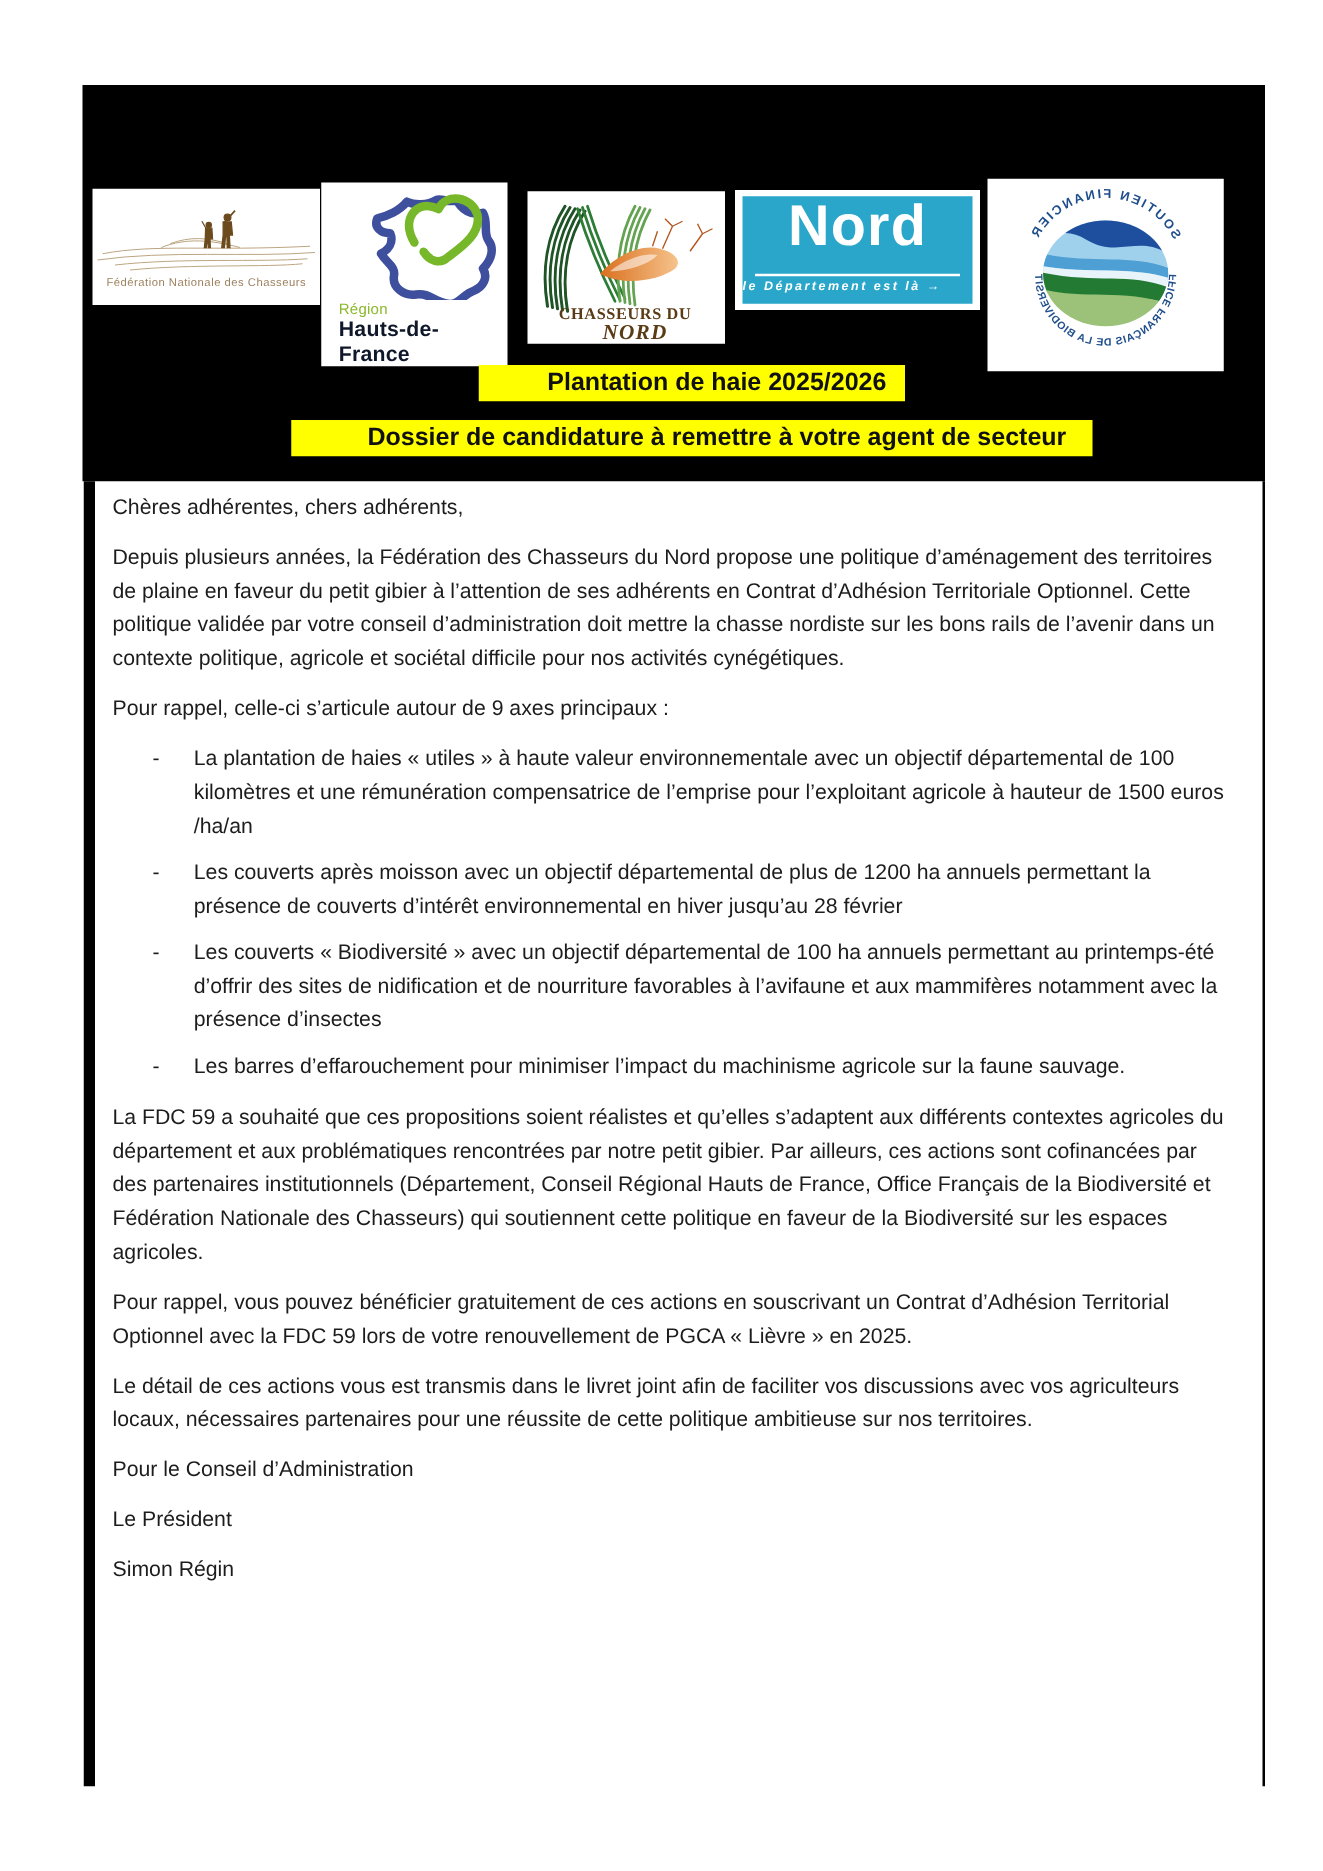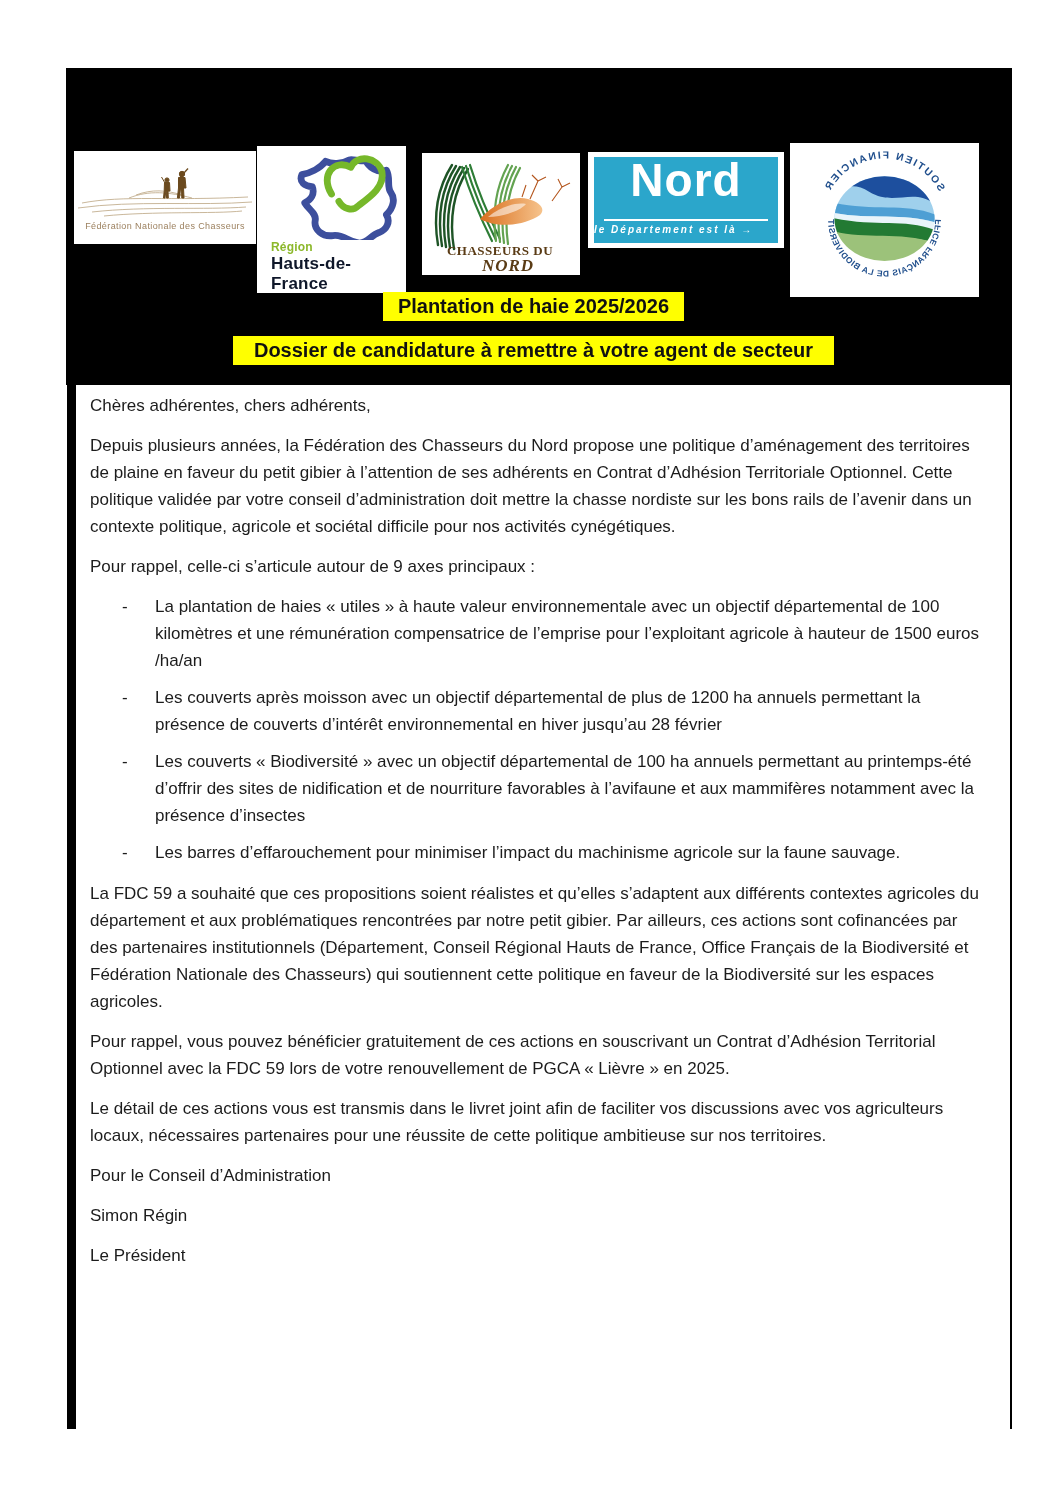--- a/index.html
+++ b/index.html
@@ -9,33 +9,33 @@
   }
   
   .band { position:absolute; left:66px; top:68px; width:946px; height:317px; background:#000000; }
   .logo-card { position:absolute; background:#ffffff; overflow:hidden; }
   .card-fnc  { left:8px;   top:83px; width:182px; height:93px; }
   .card-hdf  { left:191px; top:78px; width:149px; height:147px; }
   .card-cdn  { left:356px; top:85px; width:158px; height:122px; }
   .card-nord { left:522px; top:84px; width:196px; height:96px; }
   .card-ofb  { left:724px; top:75px; width:189px; height:154px; }
 
-  .hdf-region { position:absolute; left:14px; top:94px; font-size:12px; font-weight:bold; color:#8cb82b; letter-spacing:.2px; }
+  .hdf-region { position:absolute; left:14px; top:94px; font-size:12px; font-weight:normal; color:#8cb82b; letter-spacing:.2px; }
   .hdf-name   { position:absolute; left:14px; top:108px; font-size:17px; font-weight:bold; color:#0f172a; letter-spacing:.2px; }
 
   .nord-inner { position:absolute; left:6px; top:5px; right:6px; bottom:5px; background:#2ba6cb; }
   .nord-word  { position:absolute; left:0; right:0; top:-4px; text-align:center; color:#ffffff;
                 font-size:46px; font-weight:bold; letter-spacing:1px; }
   .nord-rule  { position:absolute; left:10px; right:10px; top:62px; height:2px; background:#ffffff; }
   .nord-tag   { position:absolute; left:0; right:0; top:67px; text-align:left; color:#ffffff;
                 font-size:10px; font-weight:bold; letter-spacing:2px; white-space:nowrap;font-style:italic; }
 
   
   .hl { position:absolute; background:#ffff00; color:#111111; font-weight:600;
-        font-size:20px; line-height:29px; height:29px; text-align:center; white-space:nowrap; }
+        font-size:20px; line-height:29px; height:29px; text-align:center; white-space:nowrap;padding-left:40px; }
   .hl1 { left:317px; top:224px; width:301px; }
   .hl2 { left:167px; top:268px; width:601px; }
 
   
   .left-border  { position:absolute; left:67px;  top:385px; width:9px;  height:1044px; background:#000000; }
   .right-border { position:absolute; left:1010px; top:385px; width:2px; height:1044px; background:#000000; }
   .letter {
     position:absolute; left:90px; top:392px; width:890px;
     font-size:17px; line-height:27px; color:#1c1c1c;
   }
@@ -191,18 +191,18 @@
         <span class="bt">Les barres d’effarouchement pour minimiser l’impact du machinisme agricole sur la faune sauvage.</span>
       </li>
     </ul>
 
     <p>La FDC 59 a souhaité que ces propositions soient réalistes et qu’elles s’adaptent aux différents contextes agricoles du département et aux problématiques rencontrées par notre petit gibier. Par ailleurs, ces actions sont cofinancées par des partenaires institutionnels (Département, Conseil Régional Hauts de France, Office Français de la Biodiversité et Fédération Nationale des Chasseurs) qui soutiennent cette politique en faveur de la Biodiversité sur les espaces agricoles.</p>
     <p>Pour rappel, vous pouvez bénéficier gratuitement de ces actions en souscrivant un Contrat d’Adhésion Territorial Optionnel avec la FDC 59 lors de votre renouvellement de PGCA « Lièvre » en 2025.</p>
     <p>Le détail de ces actions vous est transmis dans le livret joint afin de faciliter vos discussions avec vos agriculteurs locaux, nécessaires partenaires pour une réussite de cette politique ambitieuse sur nos territoires.</p>
 
     <div class="sig-block">
       <p>Pour le Conseil d’Administration</p>
+      <p>Le Président</p>
       <p>Simon Régin</p>
-      <p>Le Président</p>
     </div>
   </div>
 
 </div>
 
 </body></html>

